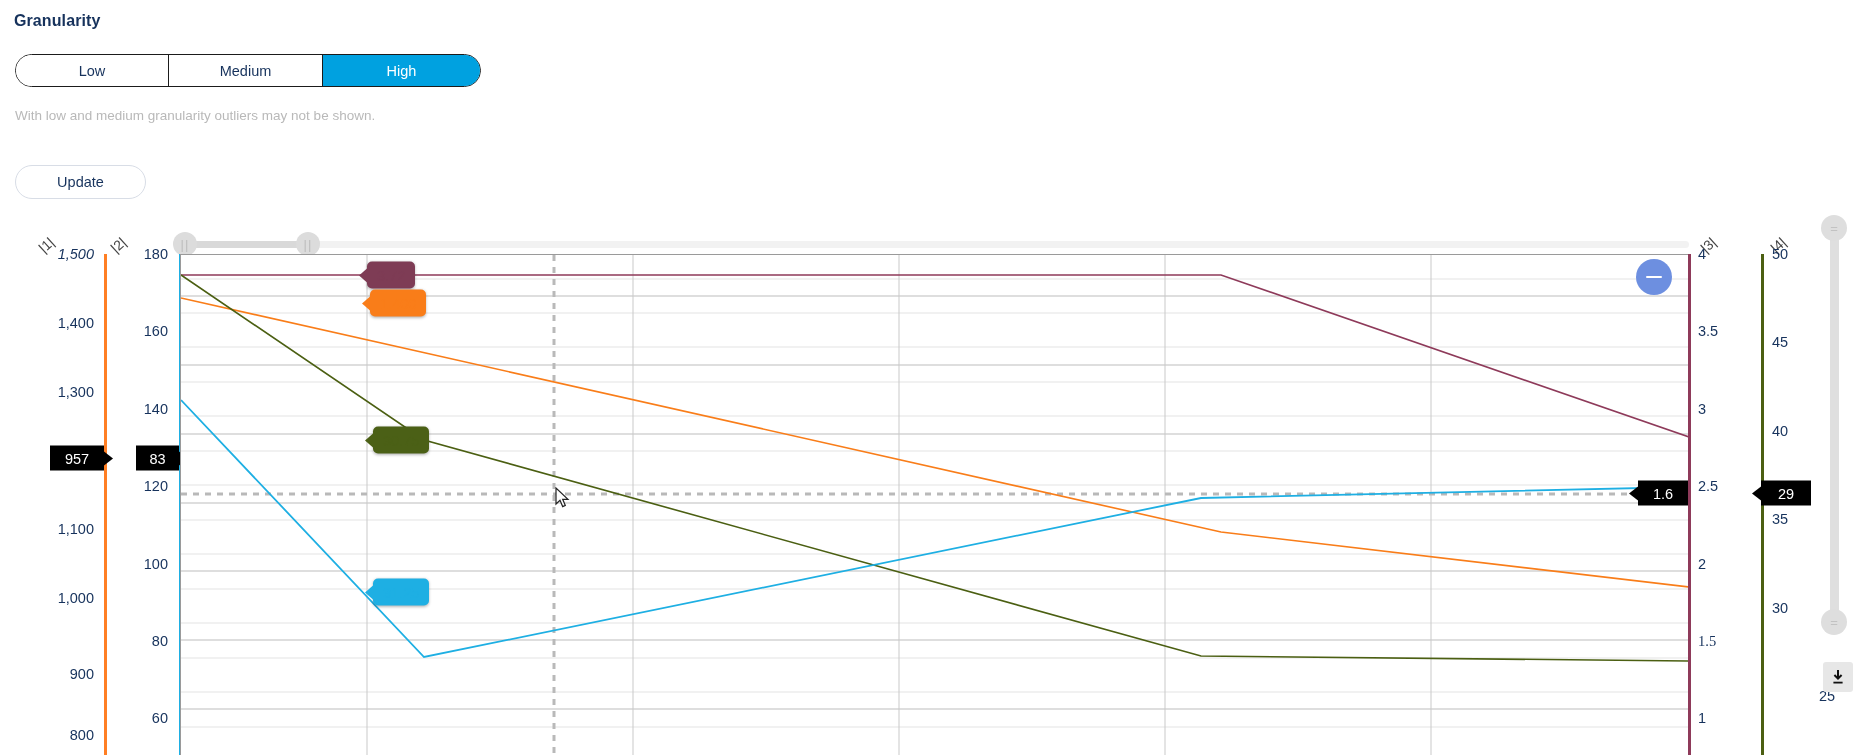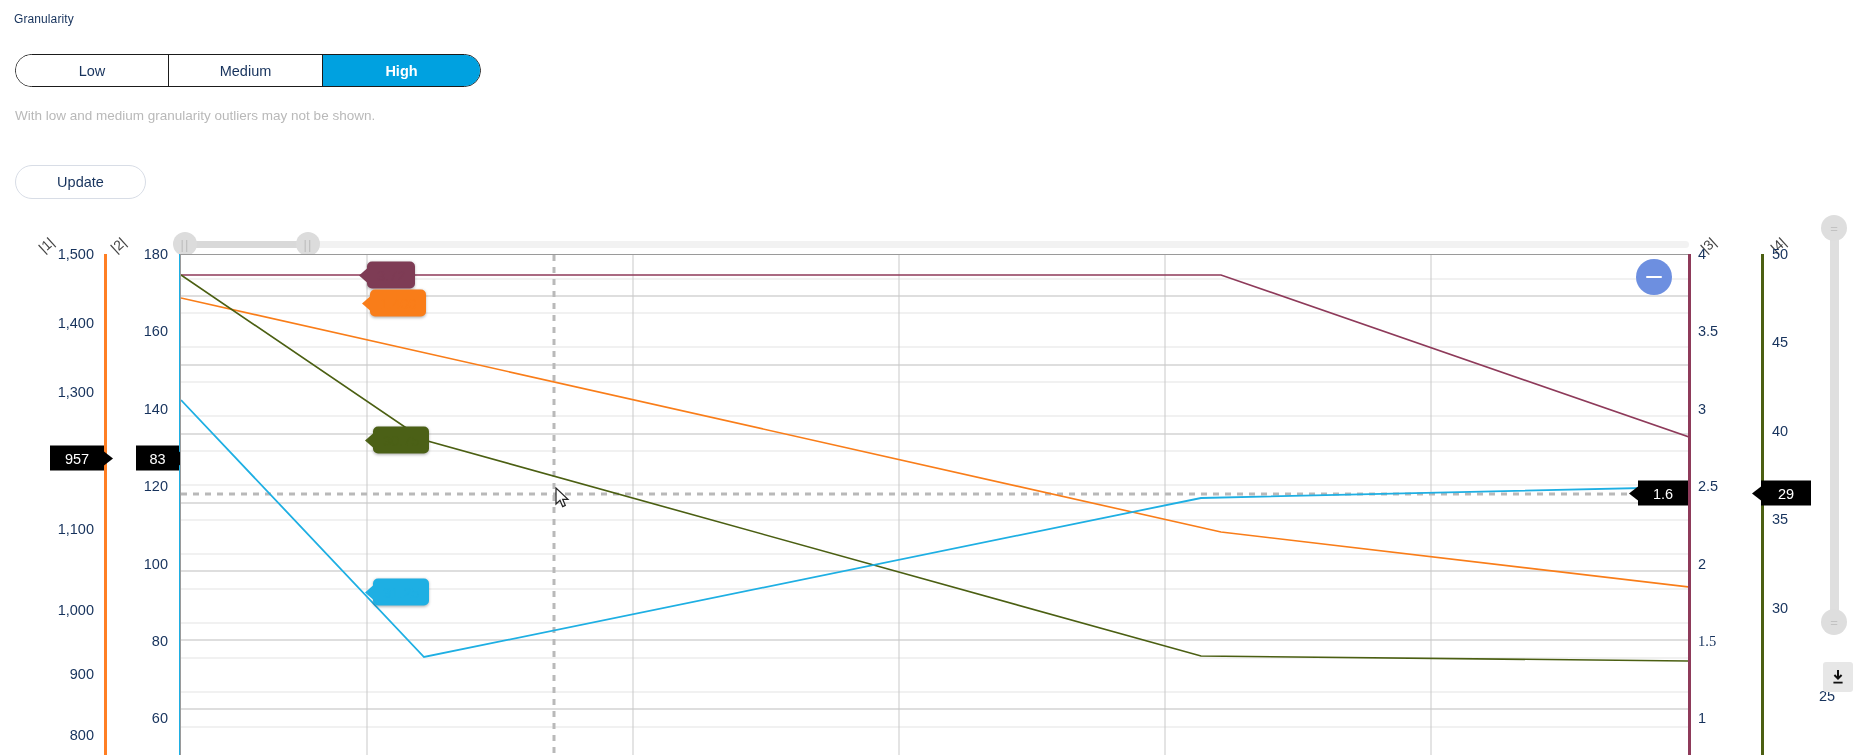--- a/index.html
+++ b/index.html
@@ -8,36 +8,36 @@
     width: 1868px; height: 755px;
     background: #ffffff;
     font-family: "Liberation Sans", sans-serif;
     overflow: hidden;
   }
   #root { position: relative; width: 1868px; height: 755px; }
 
   
   .gran-title {
     position: absolute; left: 14px; top: 12px;
-    font-size: 12px; font-weight: normal; color: #16325c;
+    font-size: 16px; font-weight: bold; color: #16325c;
     letter-spacing: .1px;
   }
   .seg-group {
     position: absolute; left: 15px; top: 54px;
     display: flex; height: 33px;
     border: 1px solid #1b1b1b; border-radius: 17px;
     overflow: hidden; background: #fff;
   }
   .seg {
     display: flex; align-items: center; justify-content: center;
     font-size: 14.5px; color: #16325c; background: #fff;
     border-right: 1px solid #1b1b1b; cursor: pointer;
     height: 100%;
   }
-  .seg:last-child { border-right: none; font-weight: bold; }
+  .seg:last-child { border-right: none; }
   .seg.w1 { width: 153px; }
   .seg.w2 { width: 154px; }
   .seg.w3 { width: 157px; }
   .seg.active { background: #00a1e0; color: #ffffff; }
 
   .gran-note {
     position: absolute; left: 15px; top: 108px;
     font-size: 13.5px; color: #b9b9b9;
   }
 
@@ -181,26 +181,26 @@
         </div>
     <div class="hhandle" style="left:127px;">
           <span>||</span>
         </div>
   </div>
 
   <div class="axis-col" style="left:0px;top:39px;width:108px;height:621px;">
     <div class="axis-name" style="left:46px;top:-14px;">|1|</div>
     <div class="axis-line" style="left:104px;top:0;height:621px;background:#ff7f24;"></div>
     <div id="ax1ticks">
-          <div class="axis-tick" style="top: 0px; right: 14px;">1,500</div>
+          <div class="axis-tick" style="top: 0px; right: 14px; font-style: italic;">1,500</div>
           <div class="axis-tick" style="top: 68.7778px; right: 14px;">1,400</div>
           <div class="axis-tick" style="top: 137.556px; right: 14px;">1,300</div>
           <div class="axis-tick" style="top: 206.333px; right: 14px;">1,200</div>
           <div class="axis-tick" style="top: 275.111px; right: 14px;">1,100</div>
-          <div class="axis-tick" style="top: 343.889px; right: 14px; margin-top: 12px;">1,000</div>
+          <div class="axis-tick" style="top: 343.889px; right: 14px;">1,000</div>
           <div class="axis-tick" style="top: 420px; right: 14px;">900</div>
           <div class="axis-tick" style="top: 481.444px; right: 14px;">800</div>
         </div>
     <div class="vbadge" style="left:50px;width:54px;top:204px;">957</div>
   </div>
 
   <div class="axis-col" style="left:108px;top:39px;width:72px;height:621px;">
     <div class="axis-name" style="left:10px;top:-14px;">|2|</div>
     <div class="axis-line" style="left:71px;top:0;height:621px;background:#1eafe3;"></div>
     <div id="ax2ticks">

